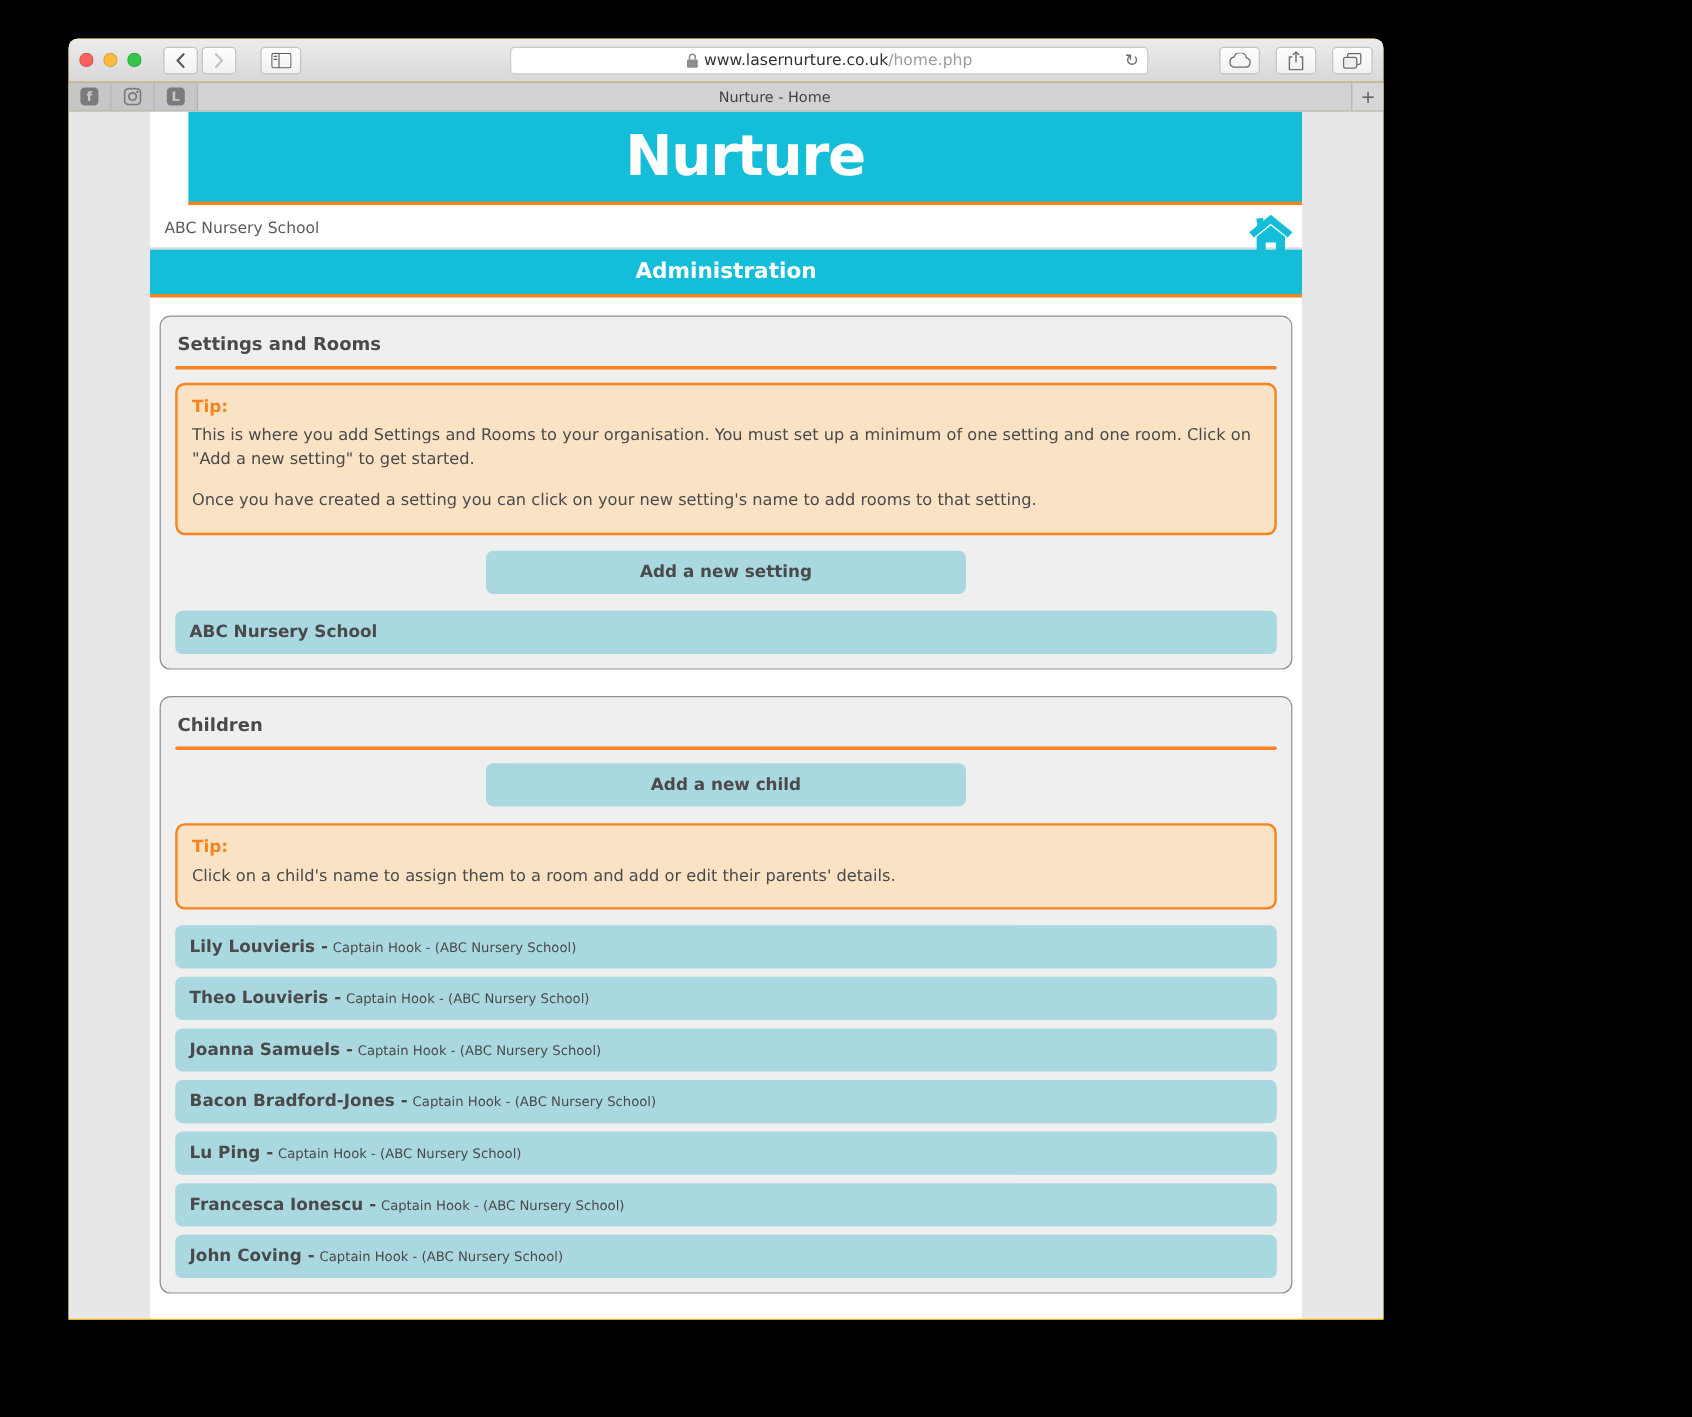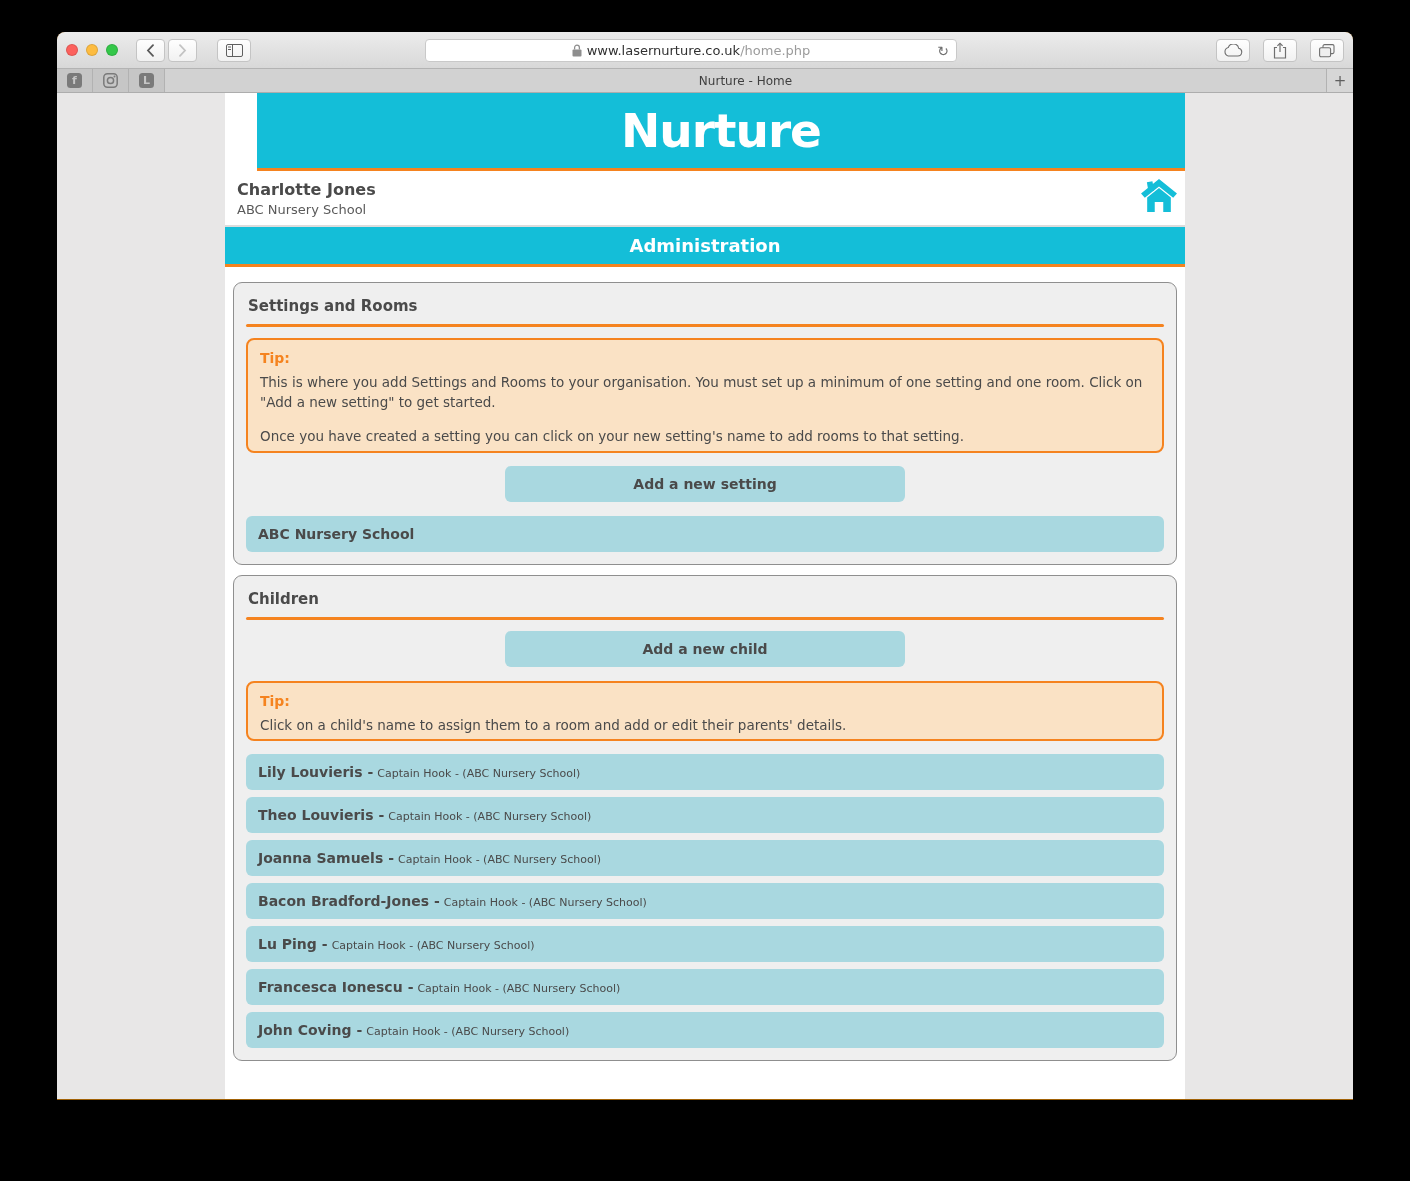--- a/index.html
+++ b/index.html
@@ -4,22 +4,22 @@
 <style>
   :root{
     --cyan:#14BED8; --orange:#F5831F; --tipbg:#FAE2C5; --blue:#A9D8E0;
     --text:#4A4A4A; --cardbg:#EFEFEF;
   }
   *{box-sizing:border-box; margin:0; padding:0;}
   html,body{width:1410px;height:1181px;}
   body{background:#000; font-family:"DejaVu Sans","Liberation Sans",sans-serif; position:relative; overflow:hidden;}
 
   
-  .window{position:absolute; left:57px; top:32px; width:1296px; height:1068px;
-    border-radius:8px 8px 0 0; overflow:hidden; background:#a16207;
+  .window{position:absolute; left:57px; top:32px; width:1096px; height:1068px;
+    border-radius:8px 8px 0 0; overflow:hidden; background:#eab308;
     box-shadow:0 20px 60px rgba(0,0,0,.55);}
 
   
   .toolbar{height:37px; background:linear-gradient(#ECECEC,#D8D8D8);
     border-bottom:1px solid #B3B3B3; position:relative; display:flex; align-items:center; padding:0 9px;}
   .traffic{display:flex; gap:8px; margin-right:18px;}
   .tl{width:12px;height:12px;border-radius:50%; display:inline-block; border:1px solid rgba(0,0,0,.12);}
   .tl.red{background:#FC615D}.tl.yellow{background:#FDBC40}.tl.green{background:#34C749}
   .tbtn{height:23px; min-width:29px; background:linear-gradient(#FEFEFE,#F1F1F1);
     border:1px solid #C4C4C4; border-radius:4px; display:inline-flex; align-items:center; justify-content:center; padding:0;}
@@ -55,27 +55,27 @@
   .user-name{font-size:16px; font-weight:bold; color:var(--text);}
   .user-org{font-size:13px; color:#5A5A5A; margin-top:3px;}
   .home-btn{position:absolute; right:7px; top:7px; background:none; border:none; cursor:pointer;}
 
   .bar-divider{height:2px; background:#DCDCDC;}
 
   .admin-bar{height:40px; background:var(--cyan); border-bottom:3px solid var(--orange);
     display:flex; align-items:center; justify-content:center;}
   .admin-bar span{color:#FFF; font-weight:bold; font-size:18px;text-align:right;}
 
-  main{padding:15px 8px 20px; display:flex; flex-direction:column; gap:10px; background:#FFF;}
+  main{padding:15px 8px 20px; display:flex; flex-direction:column; gap:22px; background:#FFF;}
   .card{border:1px solid #8F8F8F; border-radius:9px; background:var(--cardbg); padding:10px 12px 12px;}
   .card h2{font-size:15px; color:var(--text); margin:4px 2px 9px; font-weight:bold;}
   .orange-rule{height:3px; background:var(--orange); border-radius:2px; margin:0 0 11px;}
 
   .tip{border:2px solid var(--orange); border-radius:8px; background:var(--tipbg);
-    padding:10px 12px 4px; margin-bottom:13px;}
+    padding:10px 12px 16px; margin-bottom:13px;}
   .tip-label{color:var(--orange); font-weight:bold; font-size:14px; margin-bottom:7px;}
   .tip p{font-size:13.5px; color:var(--text); line-height:1.45;}
   .tip p + p{margin-top:15px;}
 
   .action-btn{display:block; width:400px; margin:4px auto 14px; background:var(--blue); border:none;
     border-radius:6px; padding:10px 0; font-family:inherit; font-weight:bold; font-size:14px; color:var(--text);
     text-align:center; cursor:pointer;}
 
   .item-row{background:var(--blue); border-radius:6px; padding:10px 12px; font-weight:bold;
     font-size:14px; color:var(--text); cursor:pointer;}
@@ -171,21 +171,20 @@
   </div>
 
   <div class="viewport">
     <div class="content">
 
       <header class="logo-bar">
         <h1>Nurture</h1>
       </header>
 
       <div class="user-bar">
-        <div class="user-name">Charlotte Jones</div>
         <div class="user-org">ABC Nursery School</div>
         <button class="home-btn">
           <svg width="38" height="35" viewBox="0 0 40 37">
             <rect x="8" y="4" width="6" height="10" fill="#14BED8" transform="rotate(-10 11 9)"></rect>
             <path d="M20 1 L39 16.5 L35 21 L20 9 L5 21 L1 16.5 Z" fill="#14BED8"></path>
             <path d="M7.5 20.5 L20 10.5 L32.5 20.5 V36 H24.5 V25.5 H15.5 V36 H7.5 Z" fill="#14BED8"></path>
           </svg>
         </button>
       </div>
 

